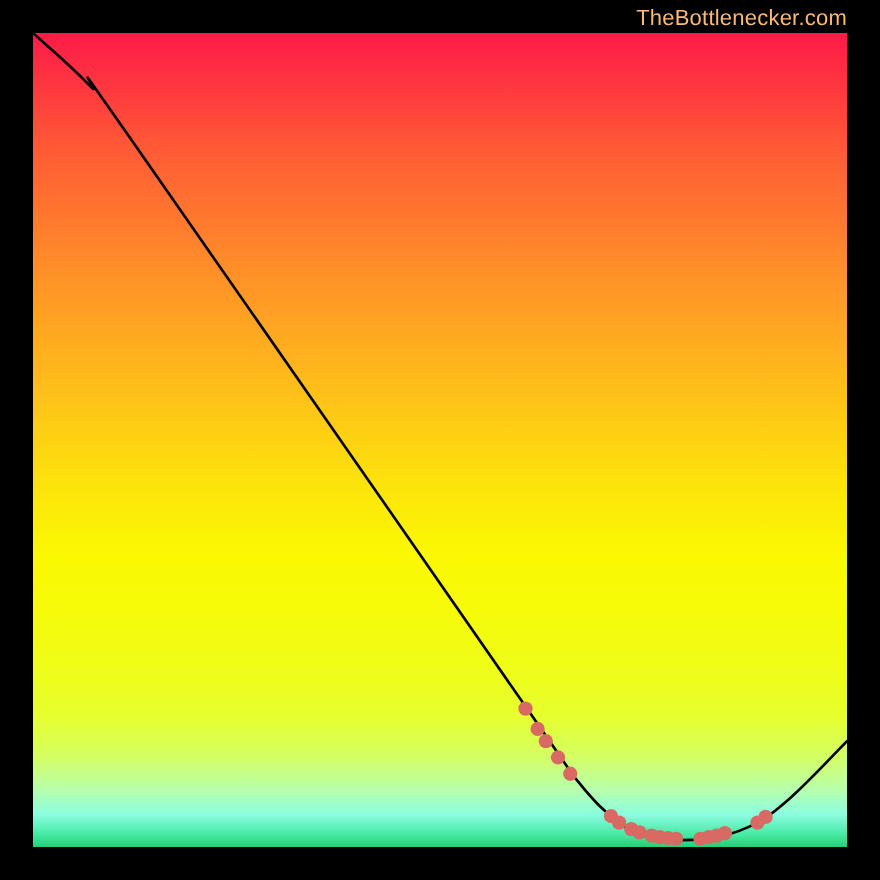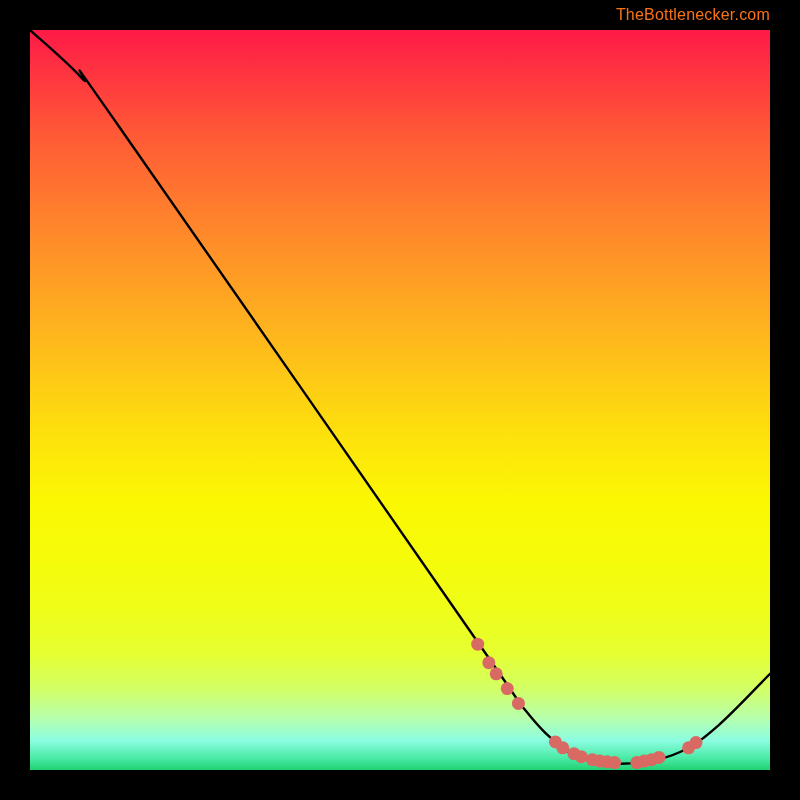--- a/index.html
+++ b/index.html
@@ -39,22 +39,22 @@
       #b7ffad 93%,
       #8cfde1 96%,
       #46e9a3 98.5%,
       #21d173 100%
     );
   }
   .attribution {
     position: absolute;
     top: 6px;
     right: 30px;
-    color: #f97316;
-    font-size: 16px;
+    color: #fdba74;
+    font-size: 20px;
     letter-spacing: 0.2px;
     font-weight: 400;
   }
   svg.curve {
     position: absolute;
     left: 0;
     top: 0;
     width: 740px;
     height: 740px;
   }

